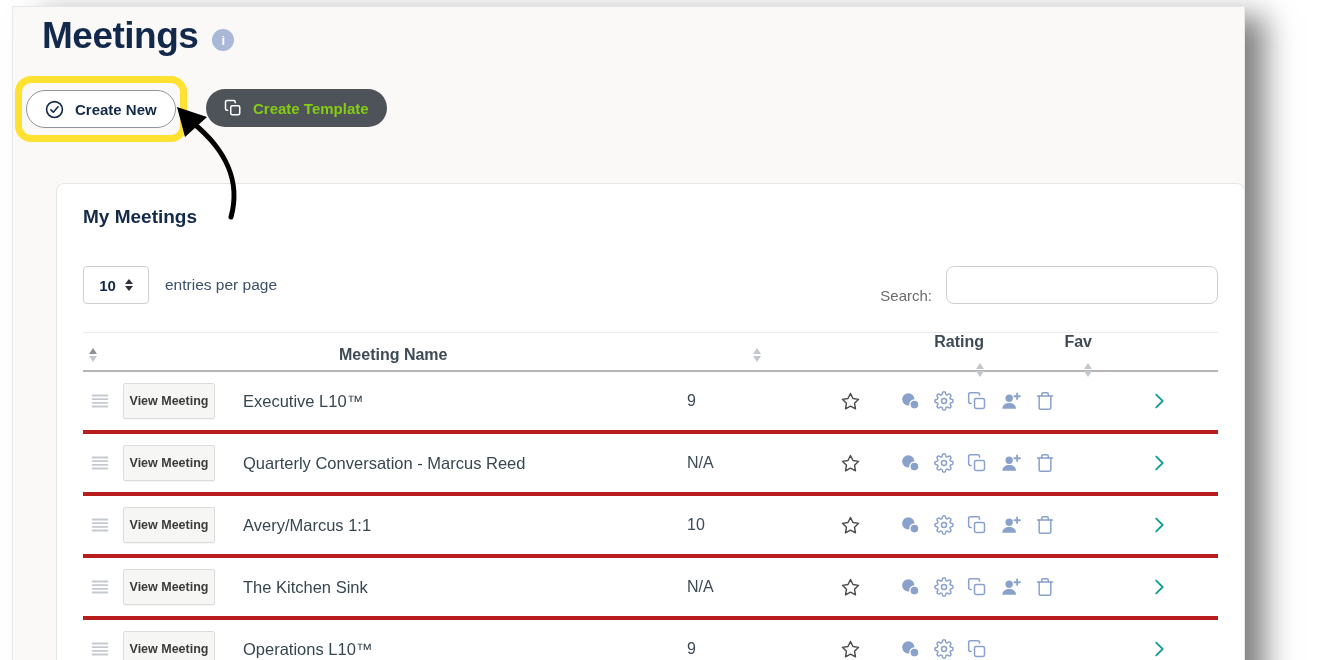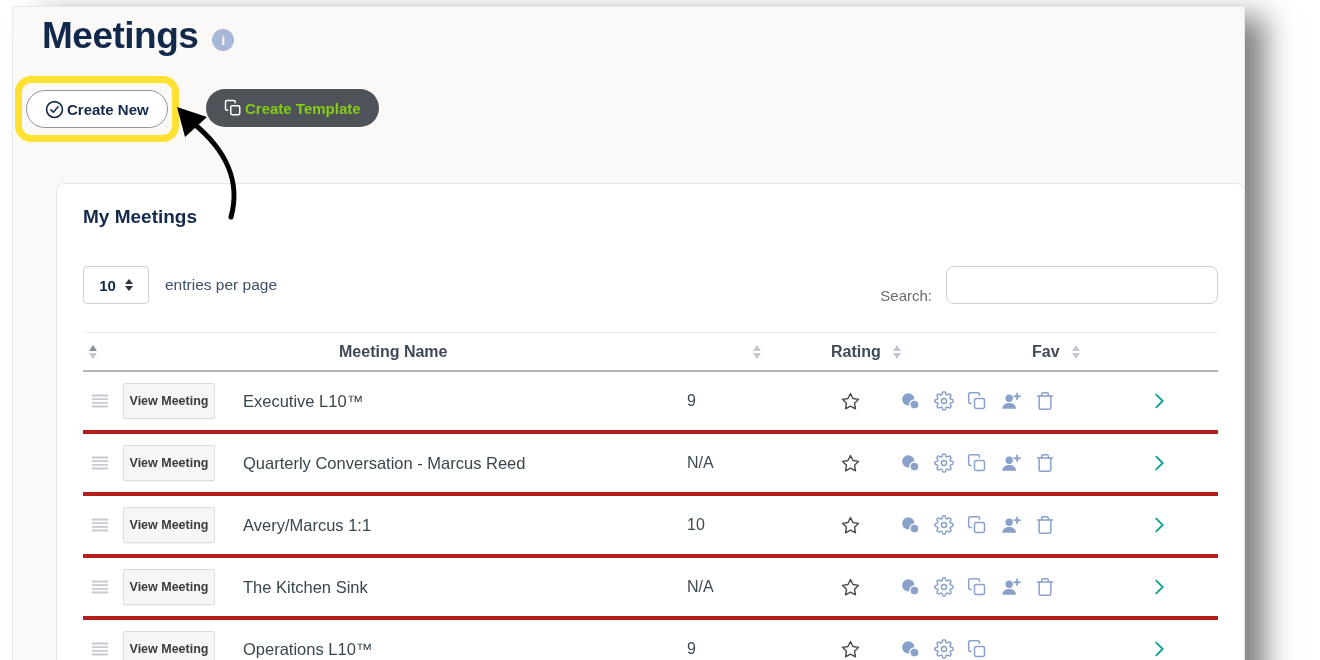--- a/index.html
+++ b/index.html
@@ -14,21 +14,21 @@
     box-shadow:24px 6px 28px -4px rgba(0,0,0,0.50);}
   
   .page-title-row{position:absolute; left:29px; top:8px; display:flex; align-items:center; gap:14px;}
   .page-title{font-size:37px; font-weight:800; letter-spacing:-0.5px; color:var(--navy);}
   .info-badge{width:22px; height:22px; border-radius:50%; background:#a9b7d8; color:#fff;
     font-size:13px; font-weight:700; display:flex; align-items:center; justify-content:center;
     margin-top:8px;}
   
   .highlight-wrap{position:absolute; left:2px; top:69px; border:7px solid var(--yellow);
     border-radius:16px; padding:7px 4px; background:transparent; z-index:2;}
-  .btn{display:inline-flex; align-items:center; gap:3px; height:38px; padding:0 18px;
+  .btn{display:inline-flex; align-items:center; gap:11px; height:38px; padding:0 18px;
     border-radius:19px; font-size:15px; font-weight:700; cursor:pointer;
     font-family:"Liberation Sans", sans-serif;}
   .btn-outline{background:#fff; border:1px solid #8f959c; color:var(--navy);}
   .btn-dark{position:absolute; left:193px; top:82px; background:var(--darkbtn);
     border:none; color:#84cc16; z-index:1;}
   .annot-arrow{position:absolute; left:156px; top:98px; z-index:3;}
   
   .card{position:absolute; left:43px; top:176px; width:1189px; height:620px;
     background:#ffffff; border:1px solid #e6e6e6; border-radius:8px; padding:22px 26px;}
   .card-title{font-size:19px; font-weight:700; color:var(--navy);}
@@ -50,21 +50,21 @@
   .thead{height:40px; border-top:1px solid #ececec; border-bottom:2px solid #b5b5b5;
     color:#3e4a55; font-size:16px; font-weight:700;gap:48px;}
   .trow{height:62px; border-bottom:4px solid #b91c1c;}
   .cell{display:flex; align-items:center;}
   .c-handle{justify-content:flex-start; padding-left:6px;}
   .c-rating{padding-left:12px; color:#3c4b58; font-size:16px;}
   .c-name{color:#37474f; font-size:16.5px; font-weight:500;}
   .c-actions{gap:13px;}
   .c-chevron{justify-content:flex-end; padding-right:48px;}
   .h-name{display:flex; align-items:center; justify-content:space-between; padding-right:10px;}
-  .h-inline{display:flex; align-items:center; gap:12px;}
+  .h-inline{display:flex; align-items:flex-end; gap:12px;flex-direction:column;}
   .sort{display:inline-flex; flex-direction:column; align-items:center; gap:2px; cursor:pointer;}
   .tri-up{width:0; height:0; border-left:4.5px solid transparent; border-right:4.5px solid transparent;
     border-bottom:6px solid #c2c7cd;}
   .tri-down{width:0; height:0; border-left:4.5px solid transparent; border-right:4.5px solid transparent;
     border-top:6px solid #c2c7cd;}
   .sort-active .tri-up{border-bottom-color:#8a9097;}
   .sel-tri-up{width:0;height:0;border-left:4px solid transparent;border-right:4px solid transparent;
     border-bottom:5.5px solid #2f3338;}
   .sel-tri-down{width:0;height:0;border-left:4px solid transparent;border-right:4px solid transparent;
     border-top:5.5px solid #2f3338;}

